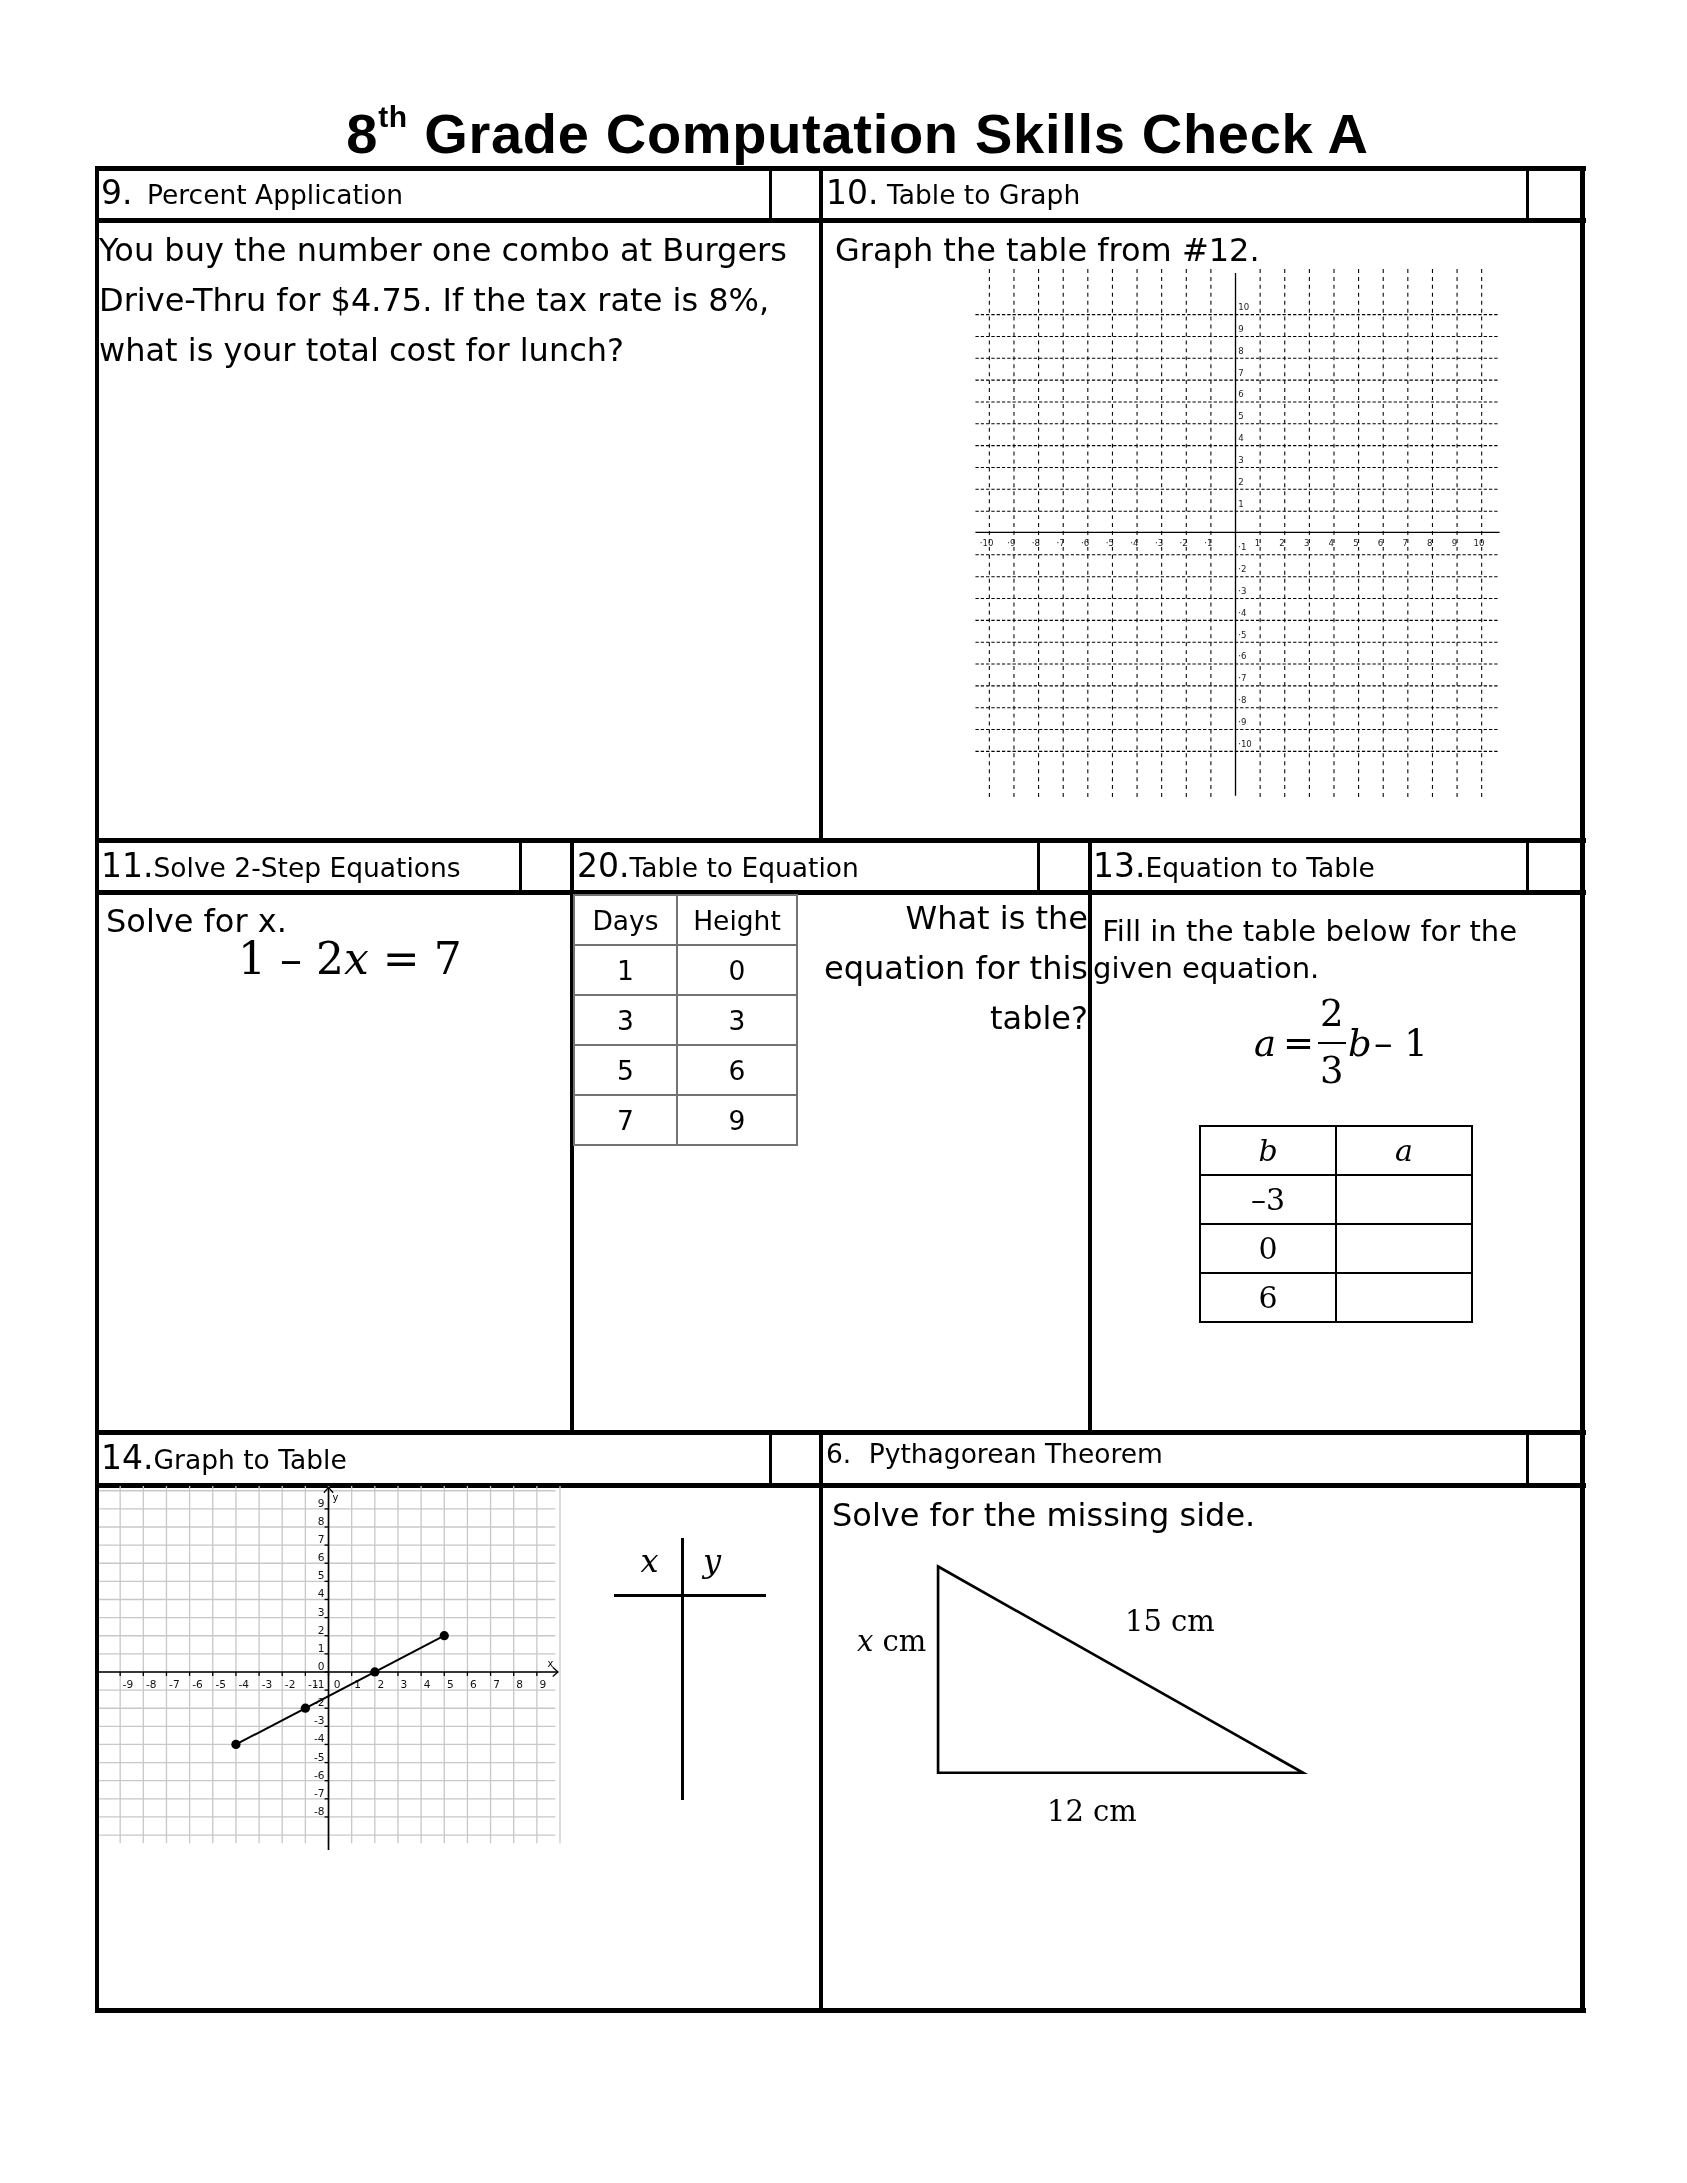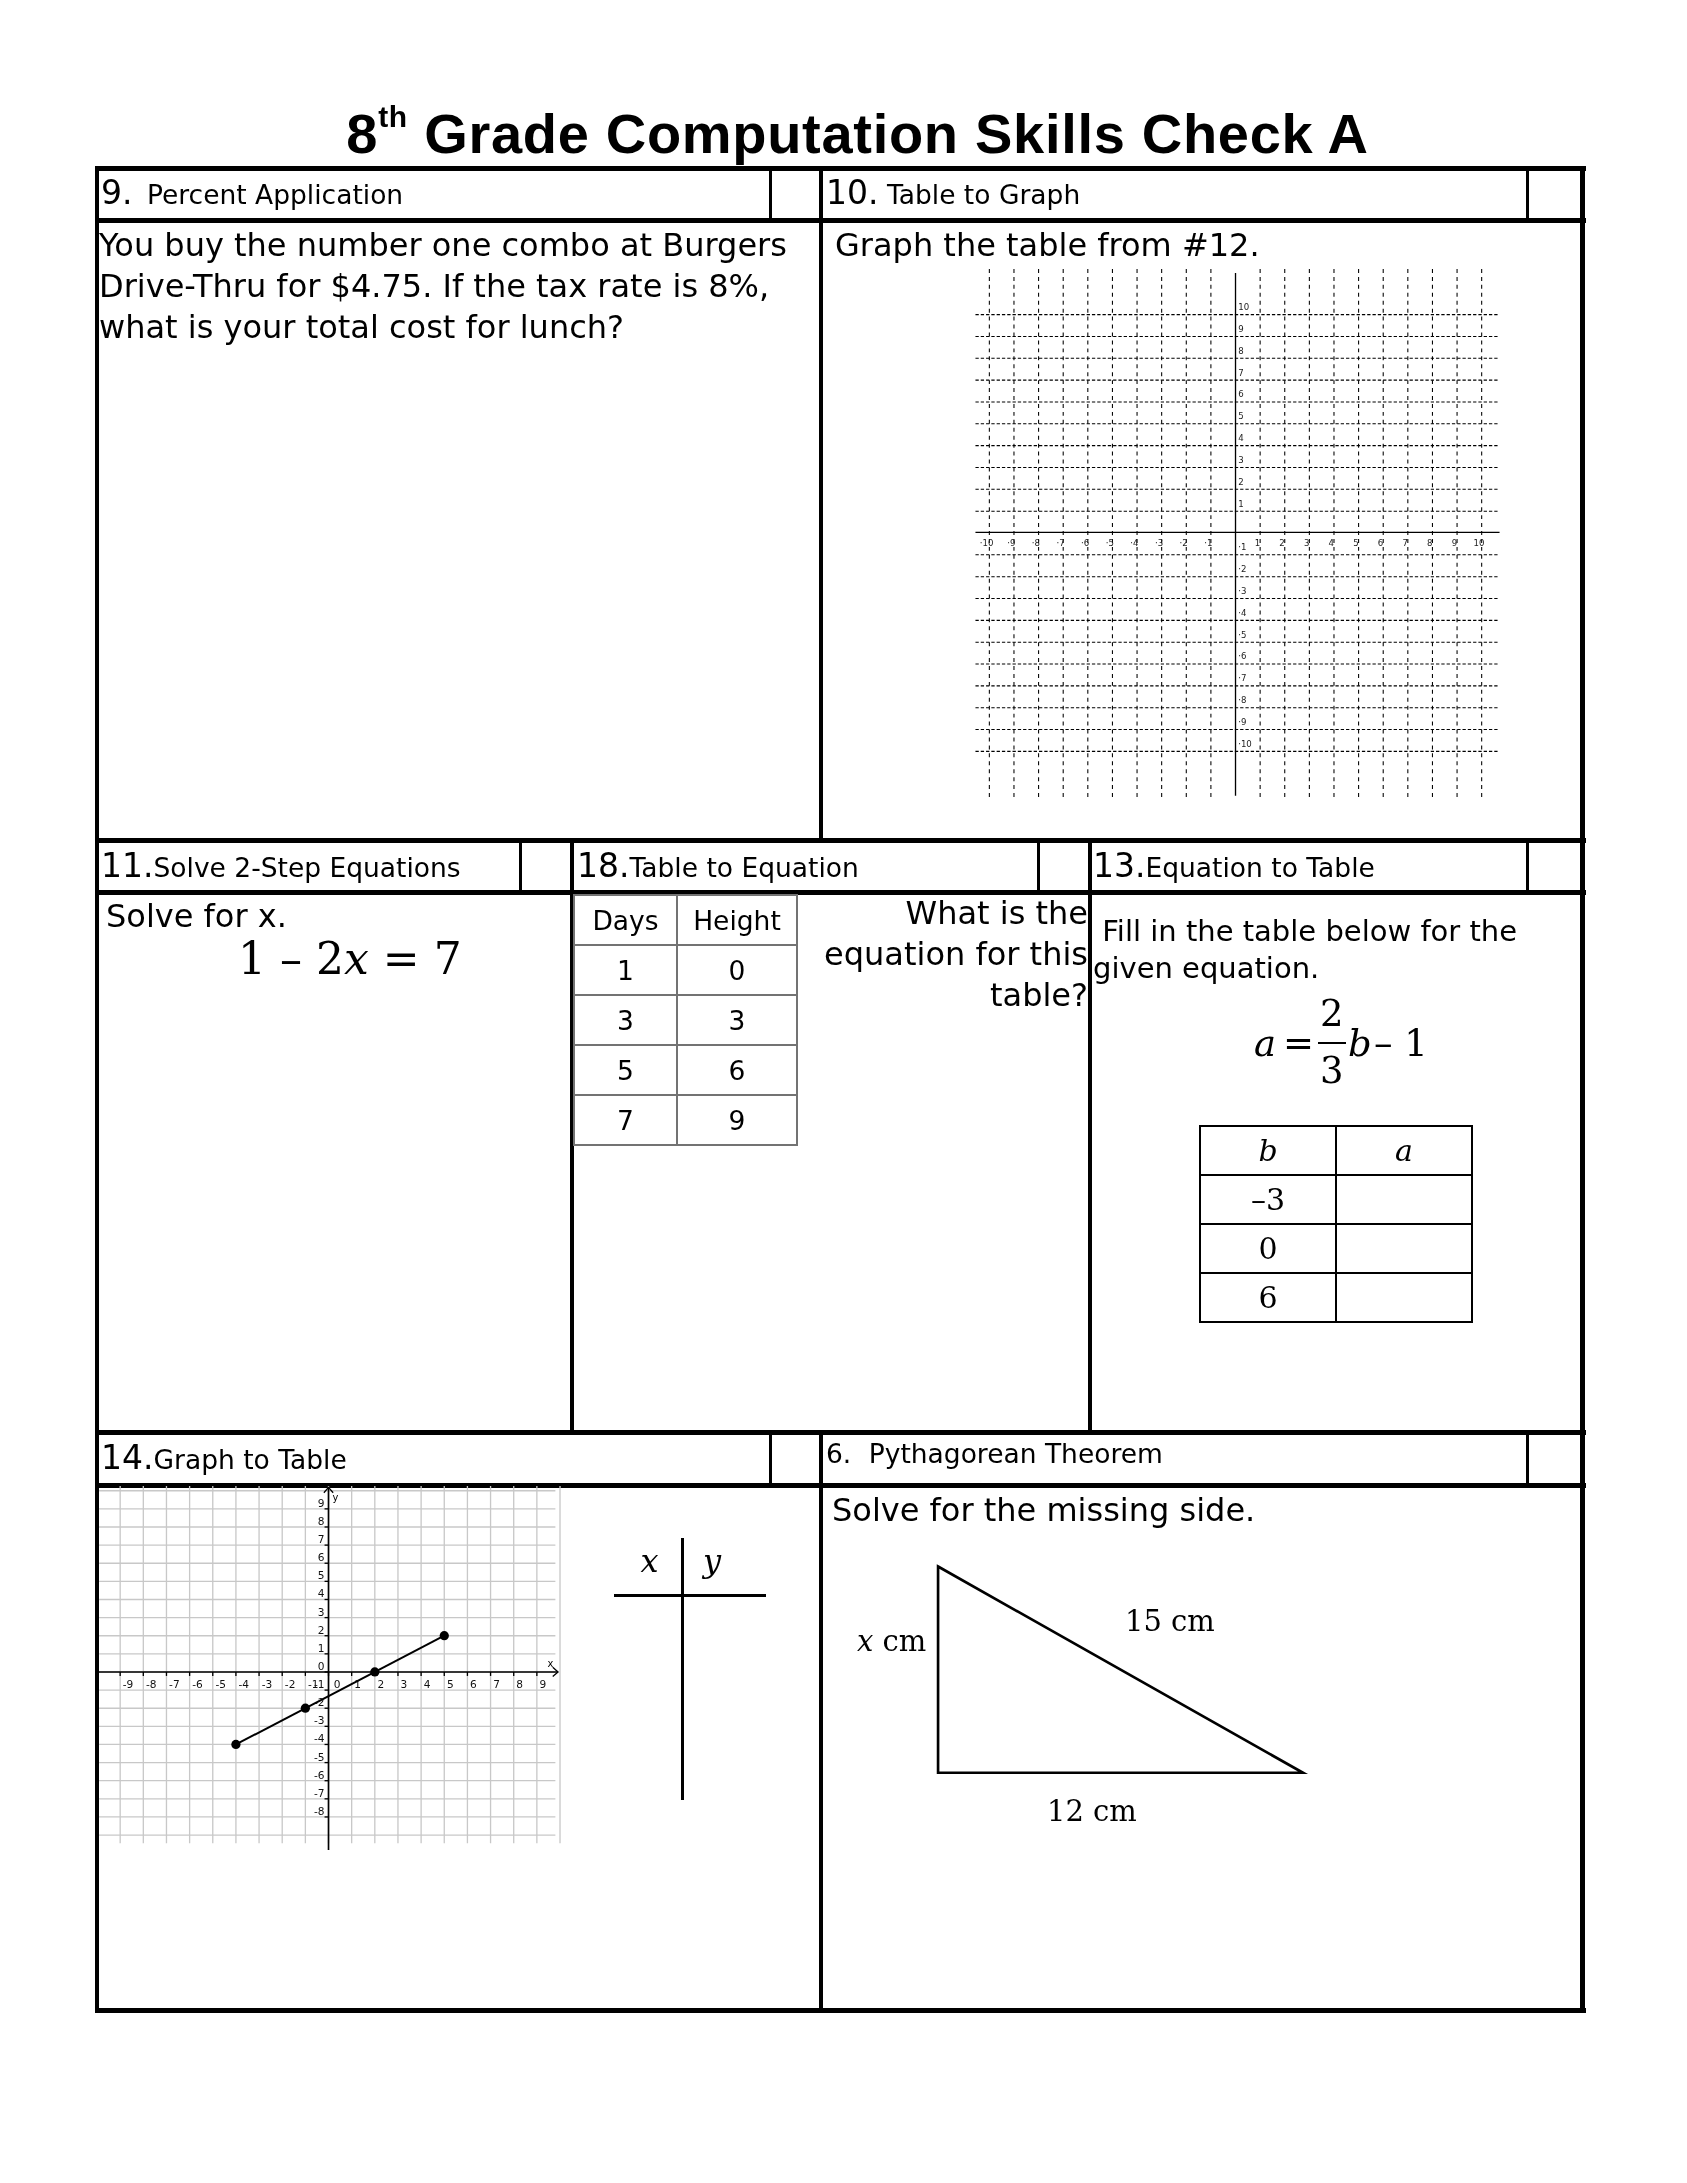--- a/index.html
+++ b/index.html
@@ -6,21 +6,21 @@
   body { width:1687px; height:2183px; position:relative; overflow:hidden;
          font-family:"DejaVu Sans", sans-serif; color:#000; }
   .abs { position:absolute; }
   .title { position:absolute; left:14px; width:1687px; top:101px; text-align:center;
            font-family:Liberation Sans, sans-serif; font-weight:bold; font-size:56px; letter-spacing:0.7px; }
   .title sup { font-size:30px; vertical-align:top; position:relative; top:-1.3px; }
   .hline { position:absolute; background:#000; }
   .vline { position:absolute; background:#000; }
   .hdr { position:absolute; font-family:"DejaVu Sans", sans-serif; font-size:26.5px; white-space:nowrap; }
   .hdr .num { font-size:33px; }
-  .body-text { position:absolute; font-family:"DejaVu Sans", sans-serif; font-size:32px; line-height:41px; }
+  .body-text { position:absolute; font-family:"DejaVu Sans", sans-serif; font-size:32px; line-height:50px; }
   .math { font-family:"DejaVu Serif", serif; }
   .ital { font-style:italic; }
   table.t12 { position:absolute; border-collapse:collapse; font-family:"DejaVu Sans", sans-serif; font-size:26.5px; }
   table.t12 td { border:2px solid #737373; text-align:center; height:46px; }
   table.t13 { position:absolute; border-collapse:collapse; font-family:"DejaVu Serif", serif; font-size:30px; }
   table.t13 td { border:2px solid #000; text-align:center; height:45px; width:132px; }
   svg text { font-family:"DejaVu Sans", sans-serif; }
 </style>
 </head>
 <body>
@@ -150,21 +150,21 @@
     <text x="411" y="728" font-size="13" fill="#222">·10</text>
   </svg>
 
 <div class="hdr" style="left:101px;top:846px">
   <span class="num">11.</span><span>Solve 2-Step Equations</span>
 </div>
 <div class="body-text" style="left:106px;top:896px">Solve for x.</div>
 <div class="abs math" style="left:238px;top:933px;font-size:44px"><span>1 – 2</span><span class="ital">x</span><span> = 7</span></div>
 
 <div class="hdr" style="left:577px;top:846px">
-  <span class="num">18.</span><span>Table to Equation</span>
+  <span class="num">20.</span><span>Table to Equation</span>
 </div>
 <table class="t12" style="left:573px;top:894px">
   <tbody>
       <tr>
     <td style="width:99px">Days</td>
     <td style="width:116px">Height</td>
   </tr>
   <tr>
     <td>1</td>
     <td>0</td>

